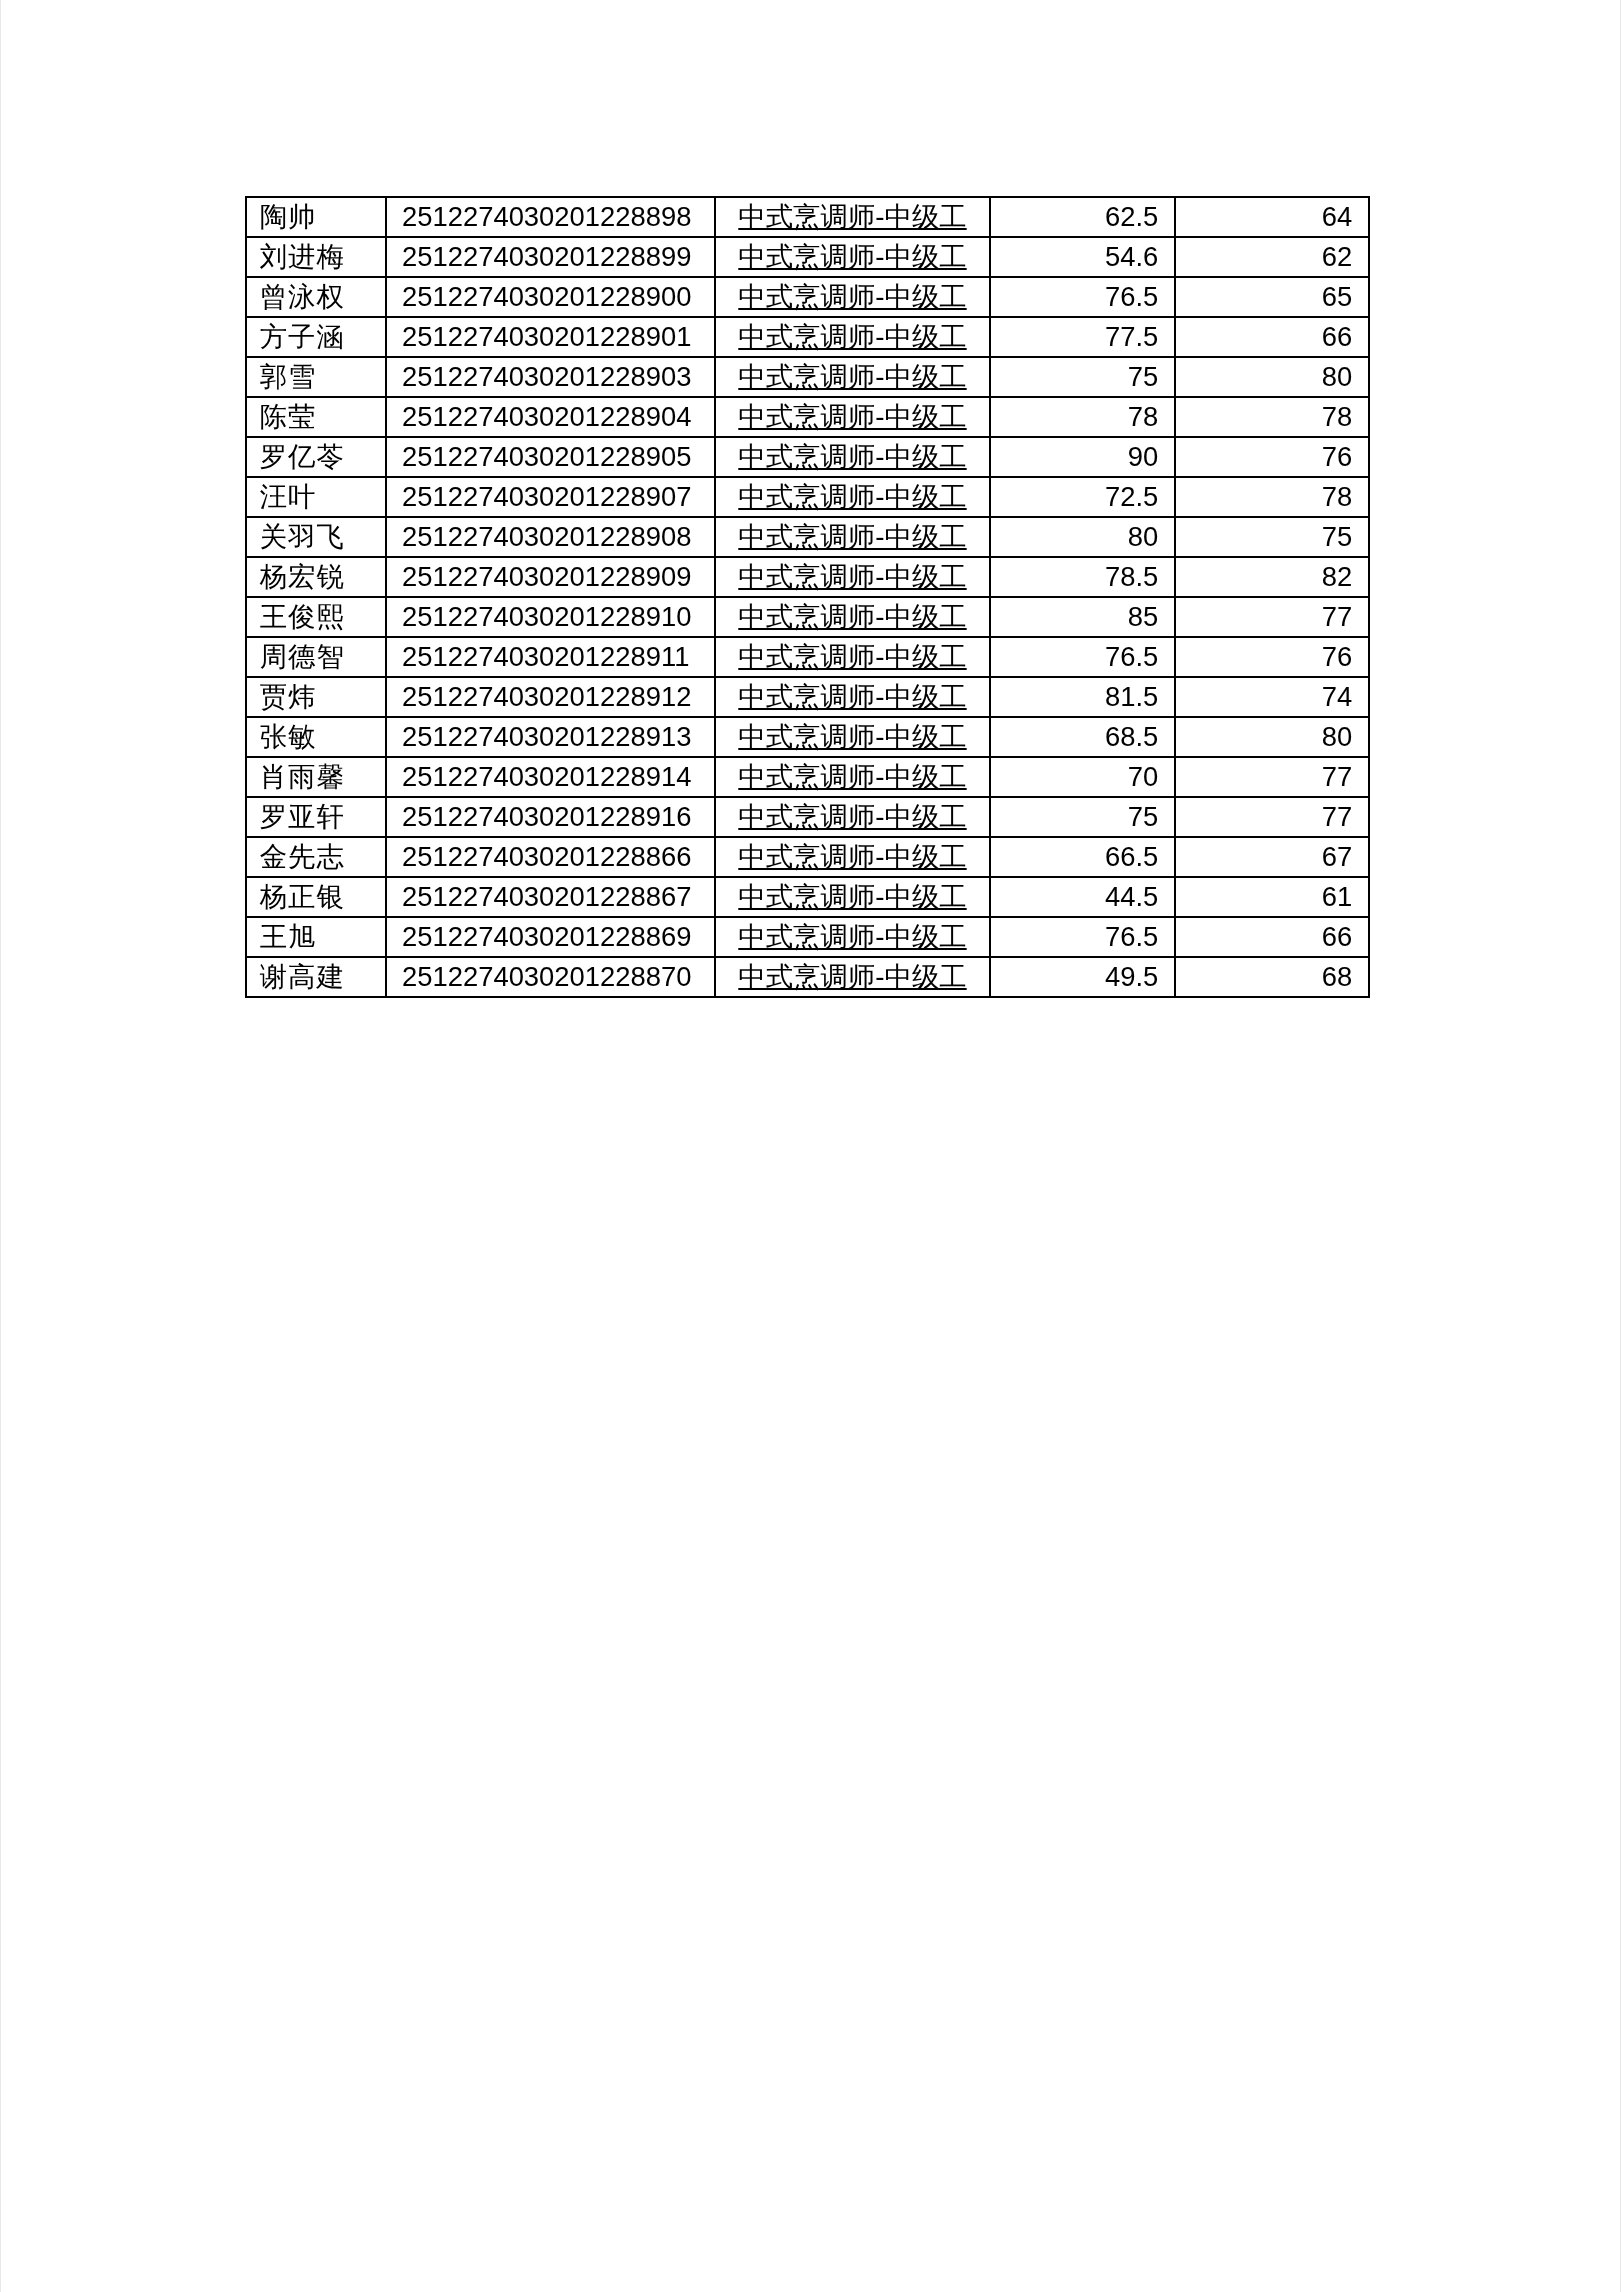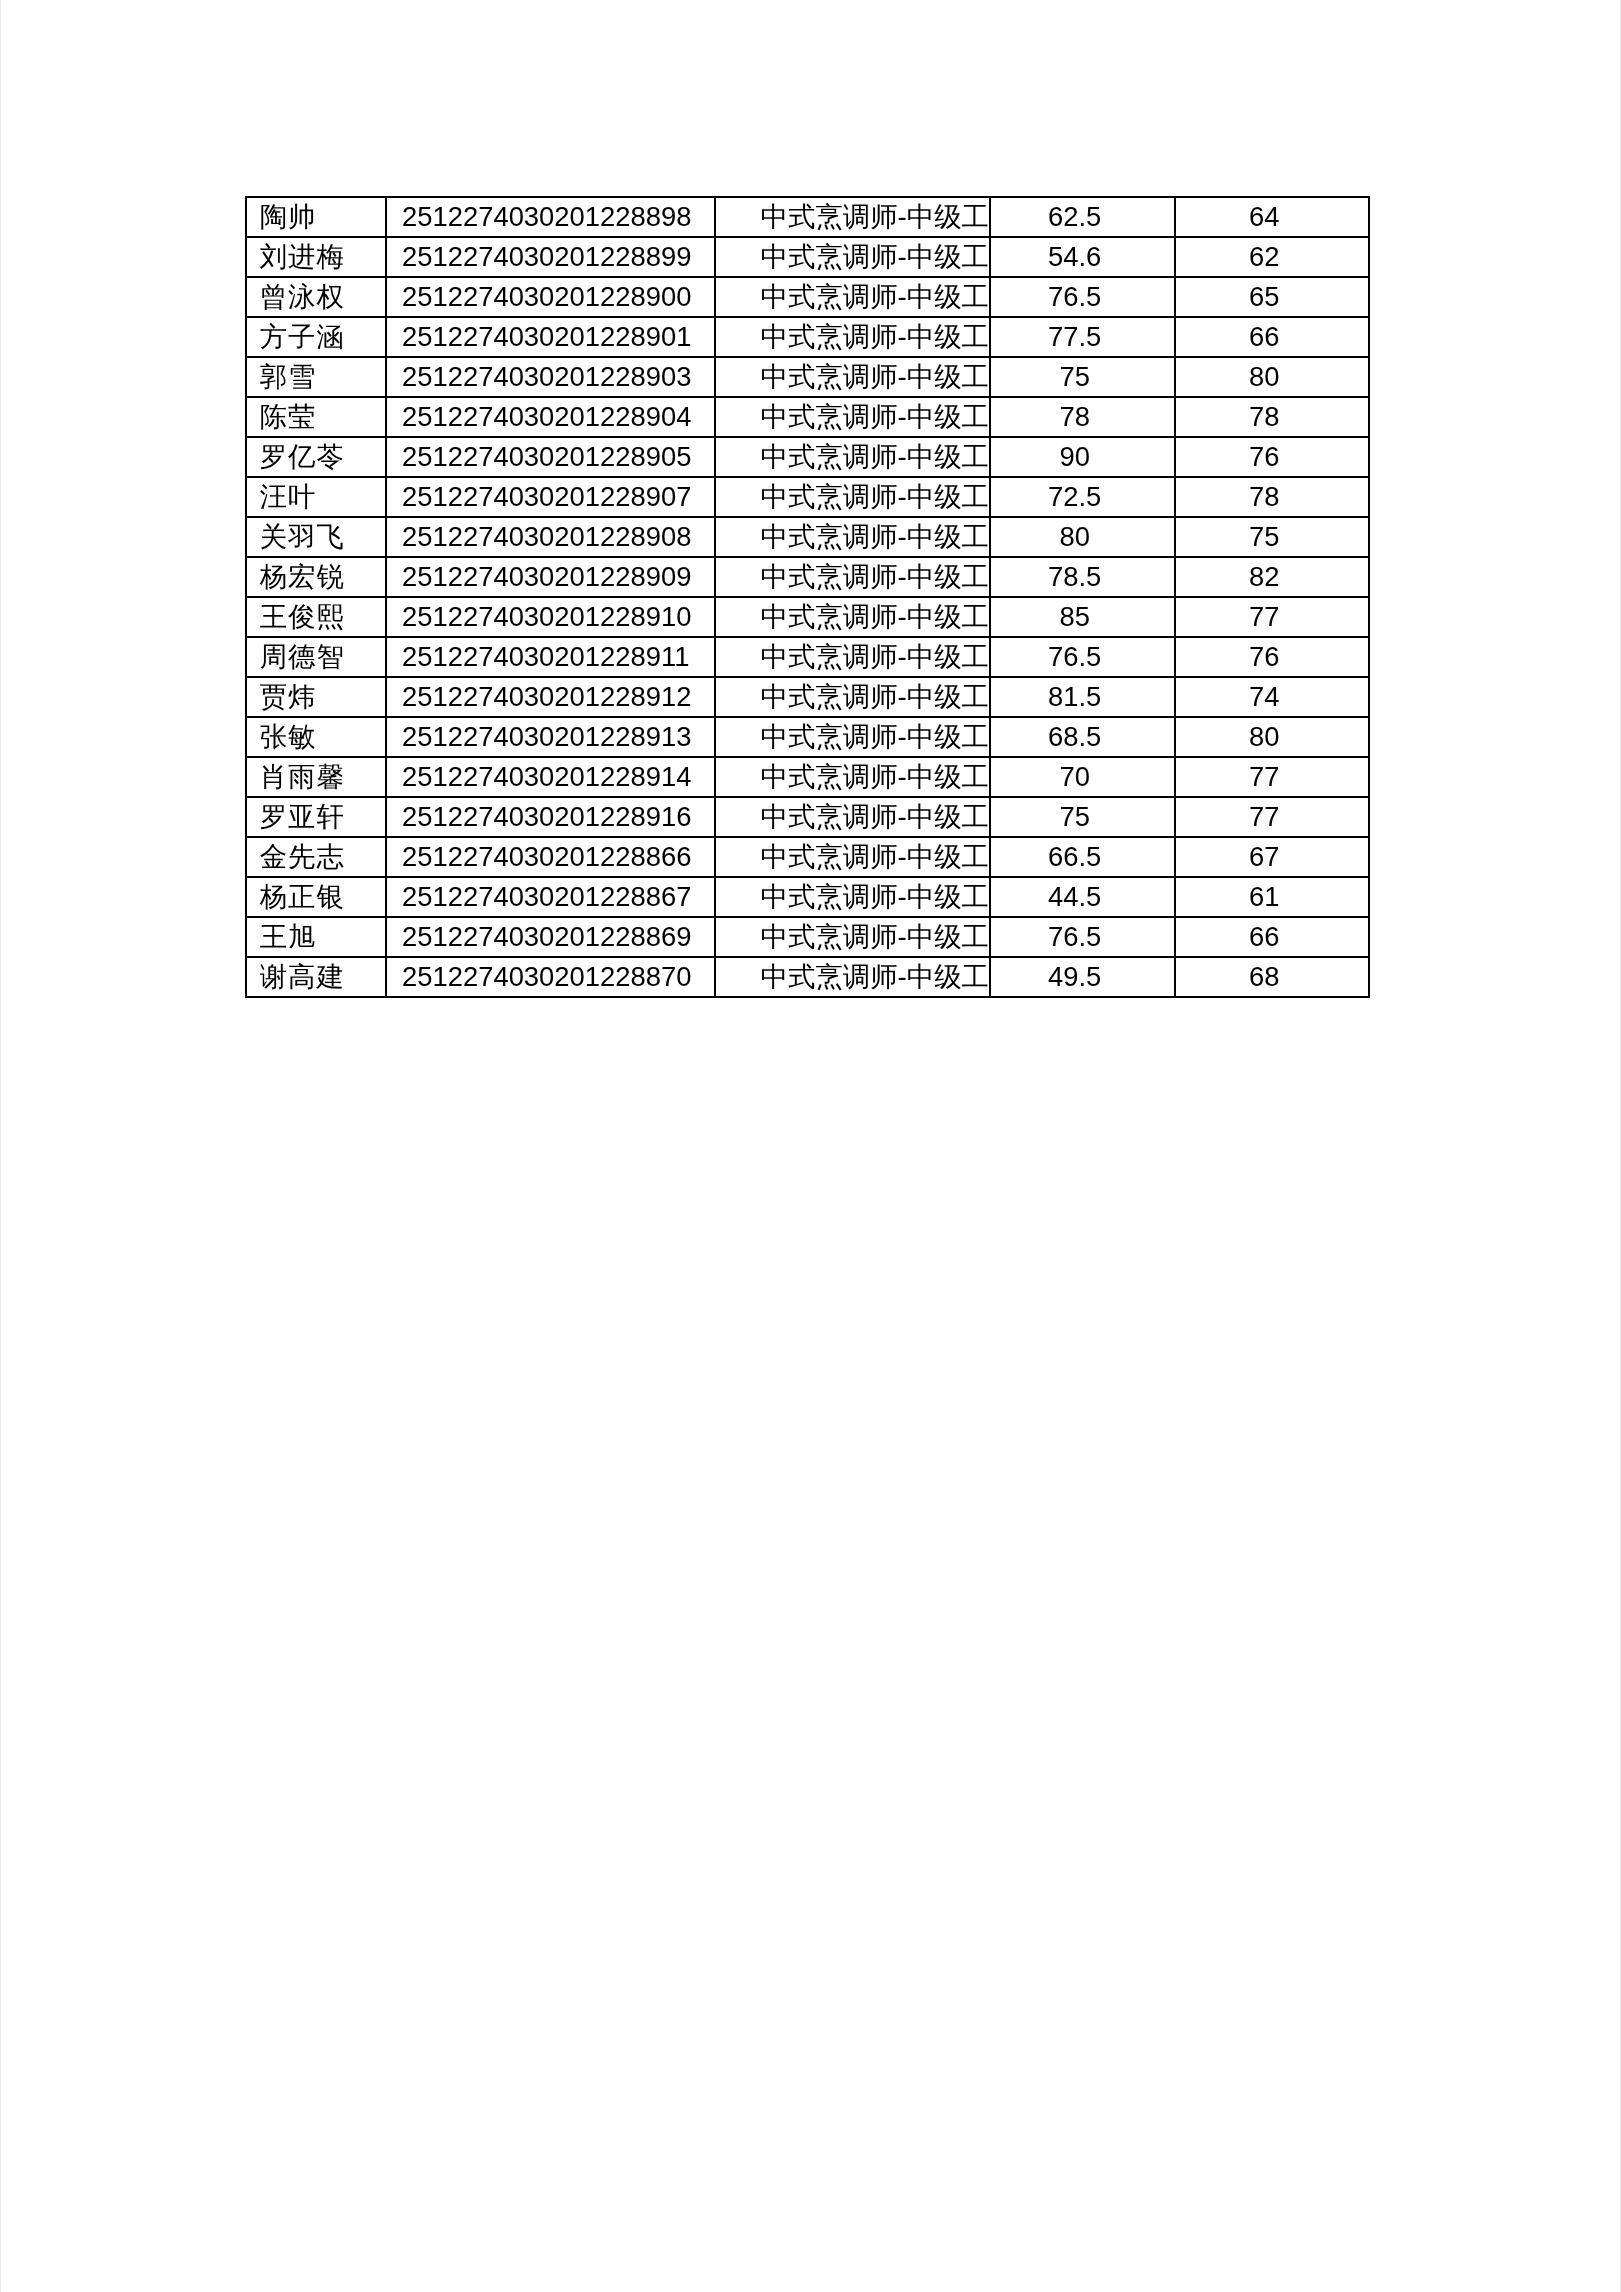--- a/index.html
+++ b/index.html
@@ -49,26 +49,27 @@
     letter-spacing: 1px;
   }
   td.cell-id {
     font-family: "Liberation Sans", sans-serif;
     text-align: left;
     padding-left: 15px;
     font-size: 27.4px;
   }
   td.cell-occ {
     font-family: "DejaVu Serif", "Liberation Serif", serif;
-    text-align: right;
+    text-align: center;
     font-size: 25.5px;
+    text-decoration: underline;
   }
   td.cell-s1, td.cell-s2 {
     font-family: "Liberation Sans", sans-serif;
-    text-align: center;
+    text-align: right;
     padding-right: 15.7px;
     font-size: 27.4px;
   }
 </style>
 </head>
 <body>
 
 <div class="page">
   <div class="score-table-wrap">
     <table class="score-table">

